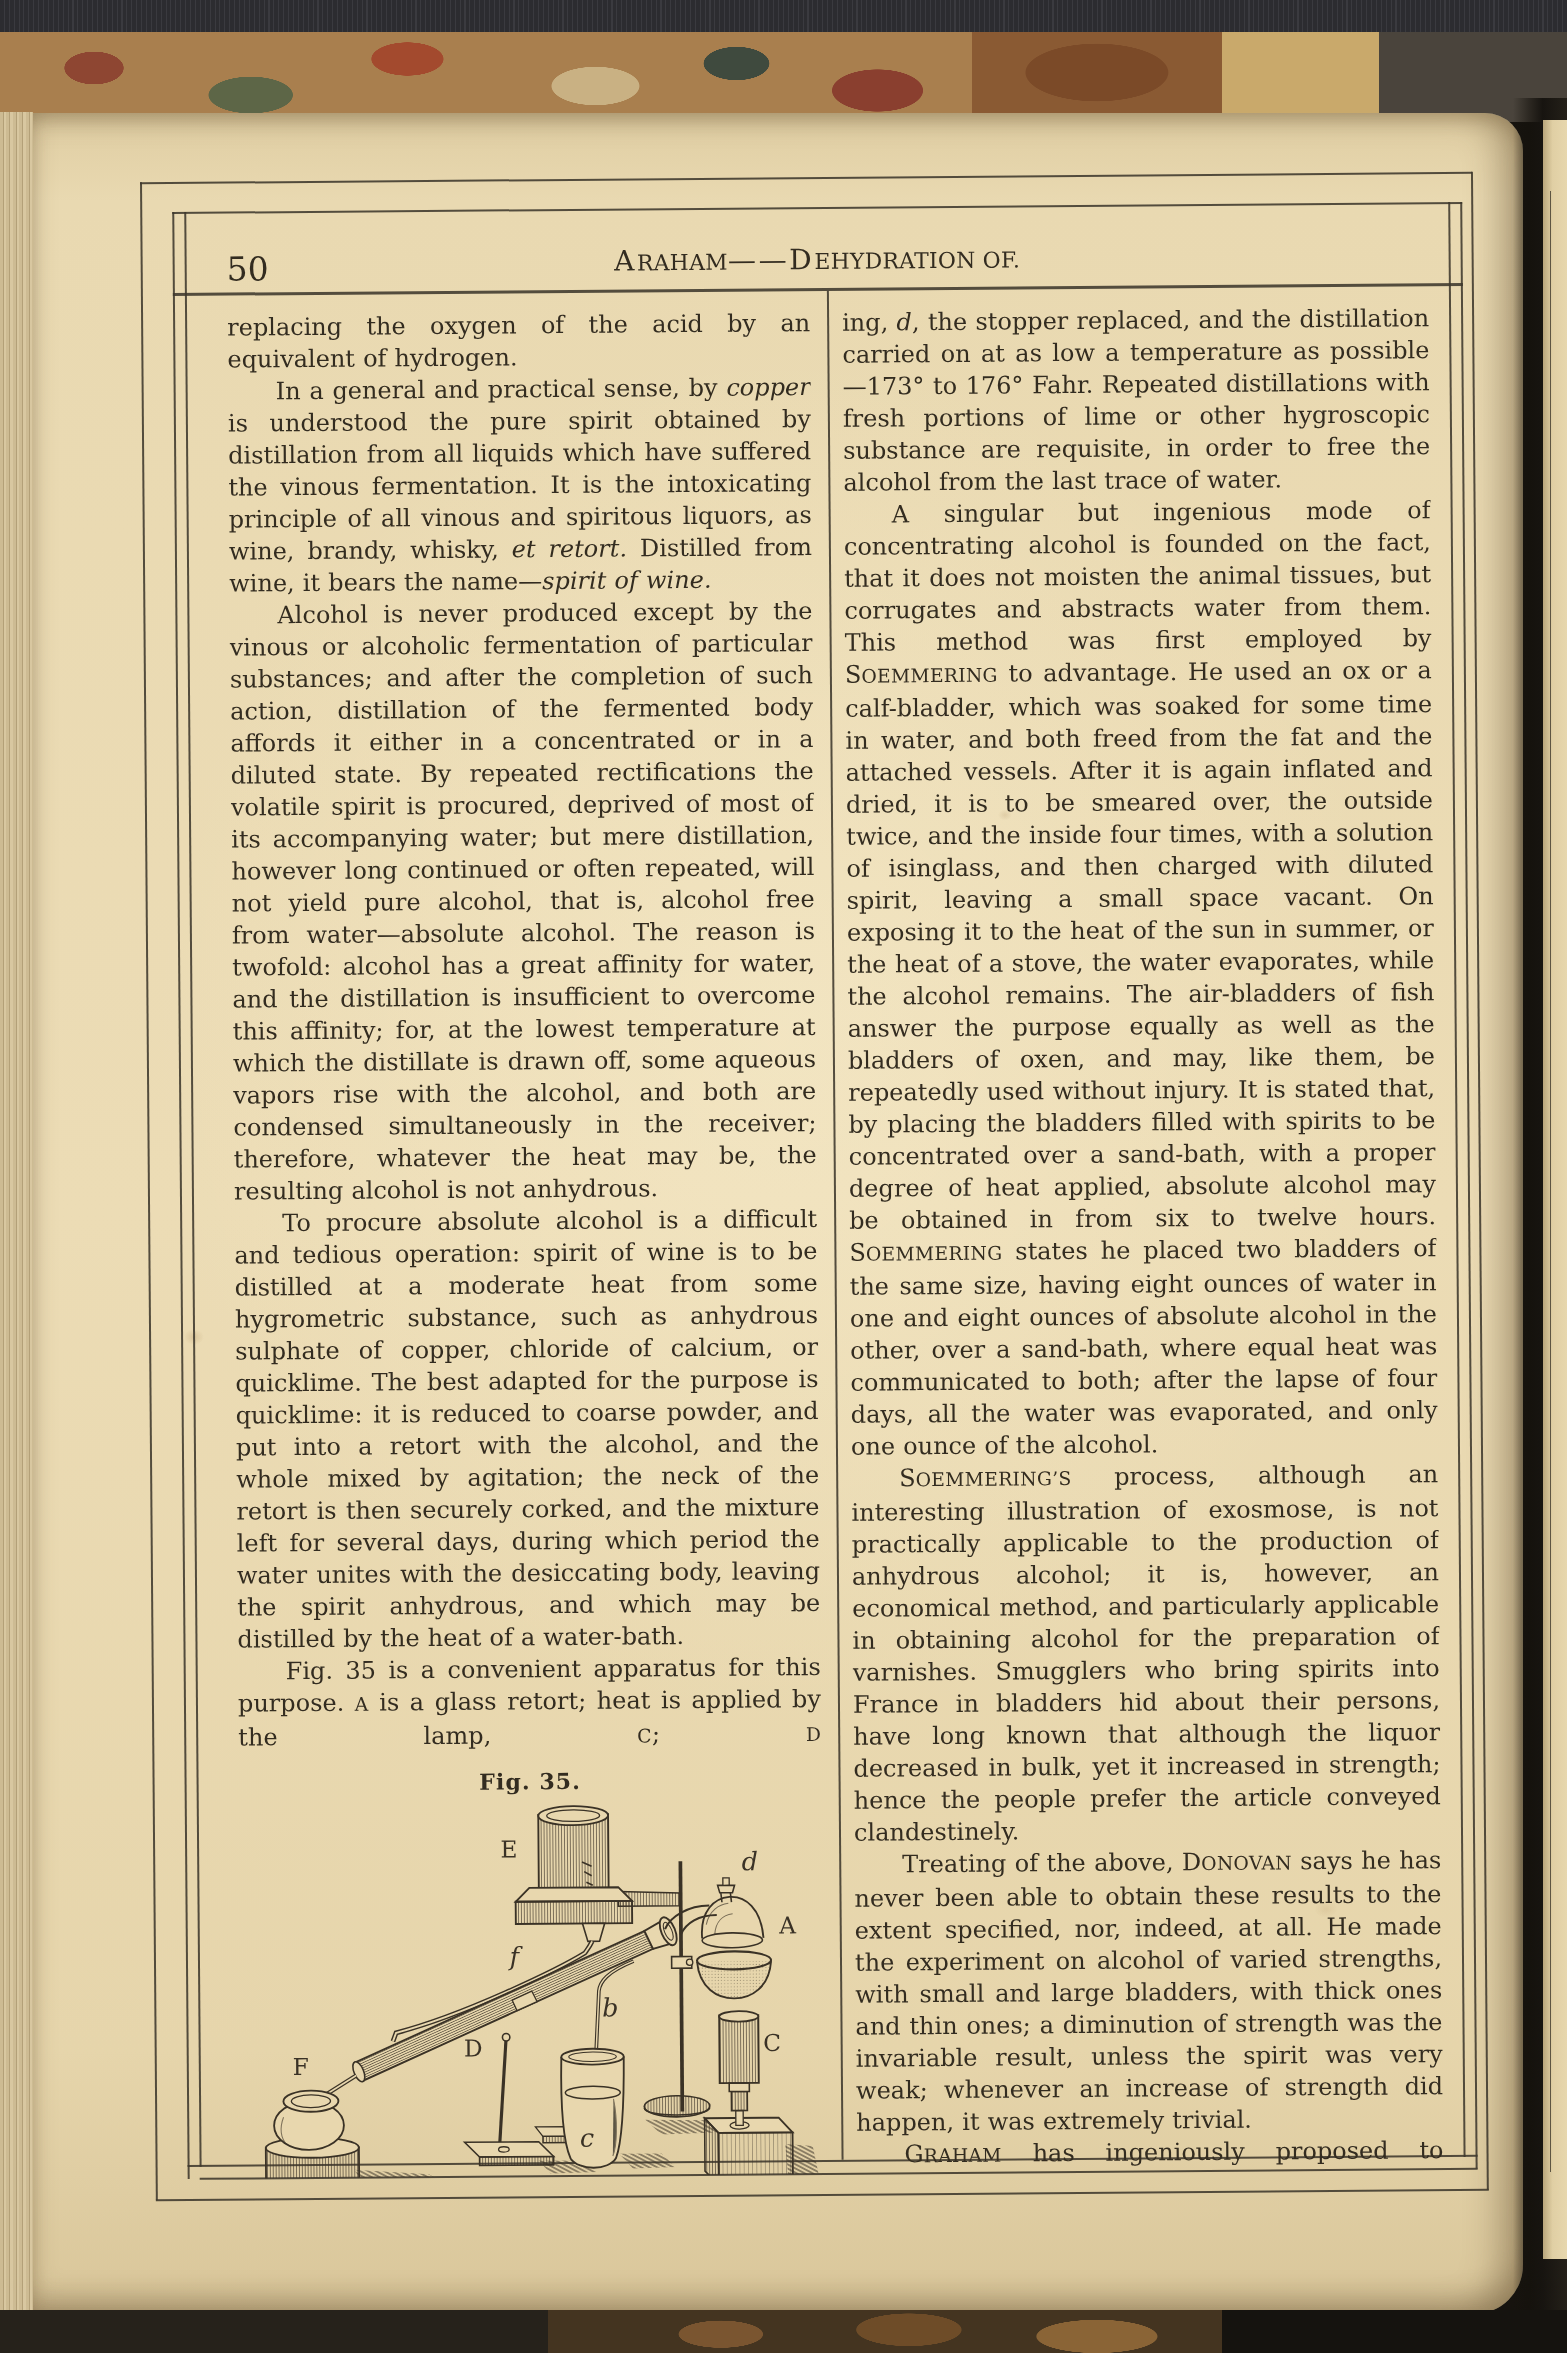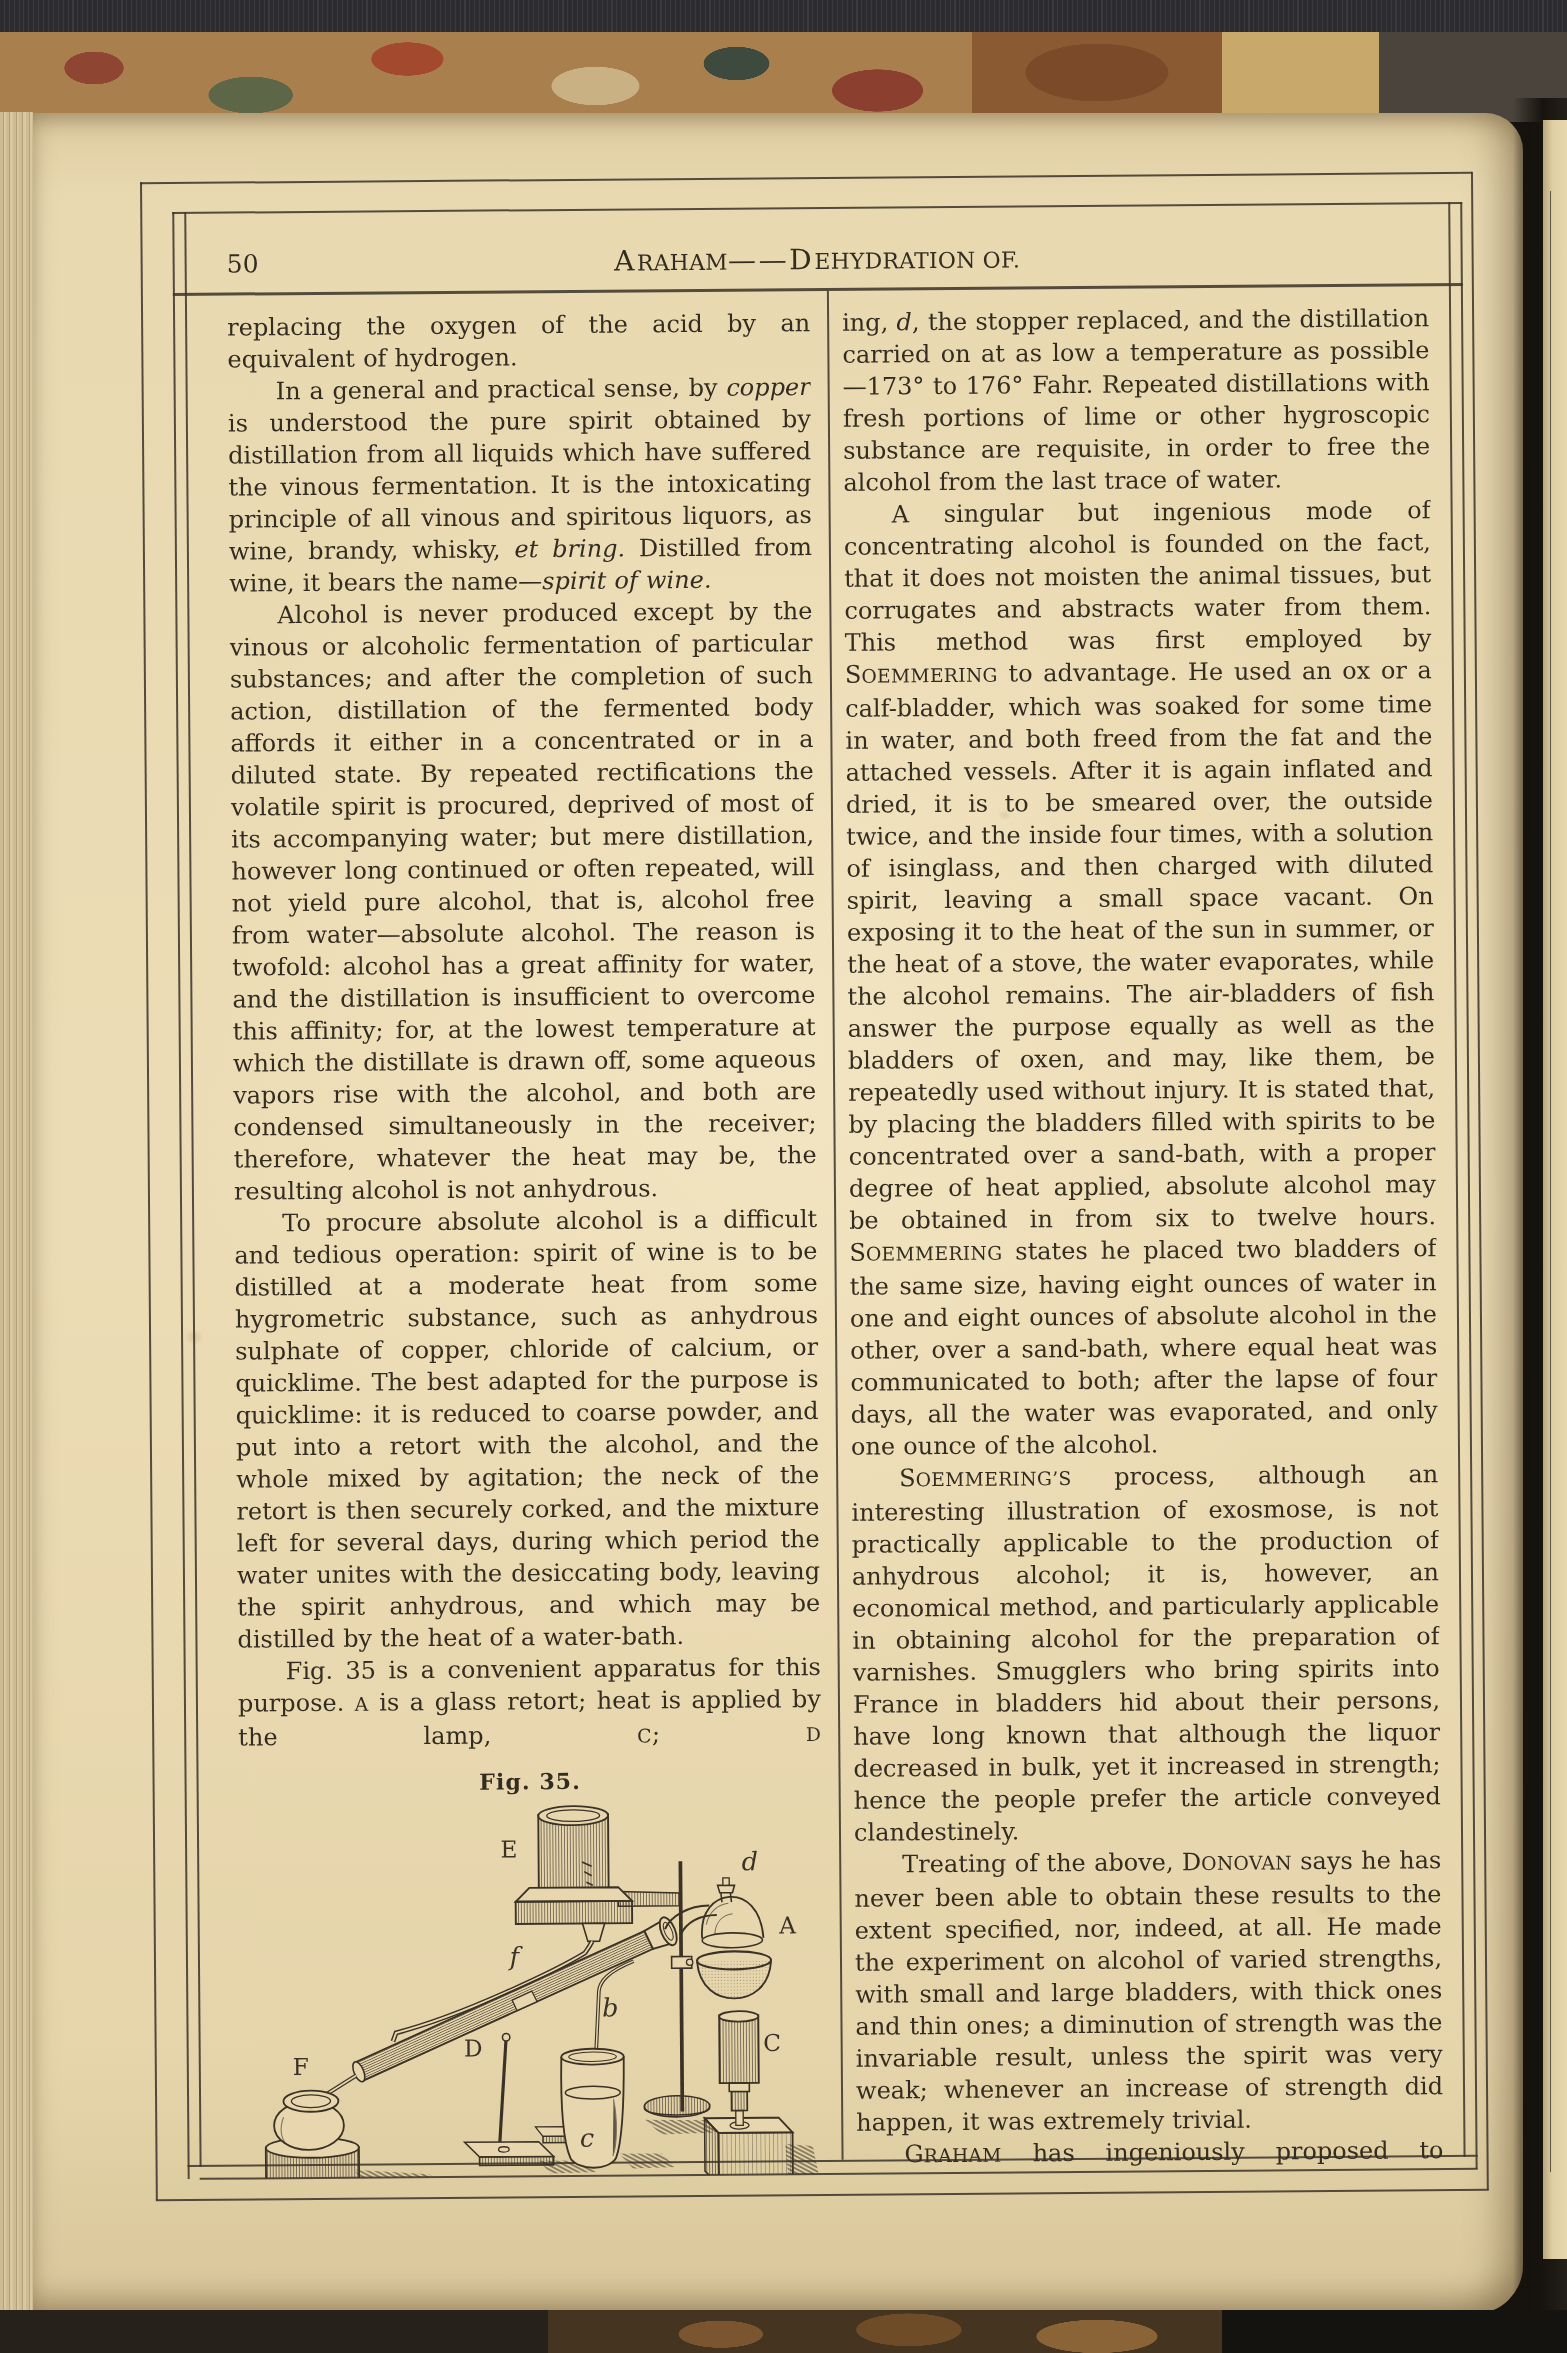--- a/index.html
+++ b/index.html
@@ -48,21 +48,21 @@
     color:#332c20;font-family:"DejaVu Serif","Liberation Serif",serif;}
   .rule{position:absolute;background:#3e382c;opacity:.88;}
   .col{position:absolute;top:307px;width:583px;max-height:1867px;overflow:hidden;}
   .col-left{left:234px;}
   .col-right{left:849px;width:587px;}
   .para{margin:0;font-size:24px;line-height:32px;text-align:justify;text-indent:48px;
     word-spacing:0.5px;color:#332c20;}
   .para.noindent{text-indent:0;}
   .para.runon{text-align-last:justify;}
   .sc{font-size:.78em;letter-spacing:0.3px;}
-  .page-number{position:absolute;left:234px;top:245px;font-size:25px;text-align:right;}
+  .page-number{position:absolute;left:234px;top:245px;font-size:33px;text-align:right;}
   .page-title{position:absolute;left:192px;top:243px;width:1265px;text-align:center;
     font-size:28px;letter-spacing:2.7px;white-space:nowrap;}
   figure.fig35{margin:15.2px 0 7.6px 0;width:583px;}
   .fig-caption{text-align:center;font-size:22px;font-weight:600;letter-spacing:1.1px;margin:0 0 8.7px 0;}
   .fig-art{display:block;margin:0 auto;}
   svg text{font-family:"DejaVu Serif","Liberation Serif",serif;fill:#3a3226;}
   svg .it{font-style:italic;font-size:48px;}
   svg .cap{font-size:44px;}
 </style>
 </head>
@@ -93,21 +93,21 @@
     <div class="rule" style="left:192px;top:2173px;width:1278px;height:1.6px"></div>
     <div class="rule" style="left:180px;top:288px;width:1290px;height:2.7px"></div>
     <div class="rule" style="left:834px;top:291px;width:1.6px;height:1869px"></div>
 
     <div class="page-number">50</div>
     <div class="page-title">A<span class="sc">RAHAM</span>——D<span class="sc">EHYDRATION OF.</span></div>
 
     <div class="col col-left">
       <div>
           <p class="para noindent">replacing the oxygen of the acid by an equivalent of hydrogen.</p>
-          <p class="para">In a general and practical sense, by <i>copper</i> is understood the pure spirit obtained by distillation from all liquids which have suffered the vinous fermentation. It is the intoxicating principle of all vinous and spiritous liquors, as wine, brandy, whisky, <i>et bring.</i> Distilled from wine, it bears the name—<i>spirit of wine.</i></p>
+          <p class="para">In a general and practical sense, by <i>copper</i> is understood the pure spirit obtained by distillation from all liquids which have suffered the vinous fermentation. It is the intoxicating principle of all vinous and spiritous liquors, as wine, brandy, whisky, <i>et retort.</i> Distilled from wine, it bears the name—<i>spirit of wine.</i></p>
           <p class="para">Alcohol is never produced except by the vinous or alcoholic fermentation of particular substances; and after the completion of such action, distillation of the fermented body affords it either in a concentrated or in a diluted state. By repeated rectifications the volatile spirit is procured, deprived of most of its accompanying water; but mere distillation, however long continued or often repeated, will not yield pure alcohol, that is, alcohol free from water—absolute alcohol. The reason is twofold: alcohol has a great affinity for water, and the distillation is insufficient to overcome this affinity; for, at the lowest temperature at which the distillate is drawn off, some aqueous vapors rise with the alcohol, and both are condensed simultaneously in the receiver; therefore, whatever the heat may be, the resulting alcohol is not anhydrous.</p>
           <p class="para">To procure absolute alcohol is a difficult and tedious operation: spirit of wine is to be distilled at a moderate heat from some hygrometric substance, such as anhydrous sulphate of copper, chloride of calcium, or quicklime. The best adapted for the purpose is quicklime: it is reduced to coarse powder, and put into a retort with the alcohol, and the whole mixed by agitation; the neck of the retort is then securely corked, and the mixture left for several days, during which period the water unites with the desiccating body, leaving the spirit anhydrous, and which may be distilled by the heat of a water-bath.</p>
           <p class="para runon">Fig. 35 is a convenient apparatus for this purpose. <span class="sc">A</span> is a glass retort; heat is applied by the lamp, <span class="sc">C</span>; <span class="sc">D</span></p>
         </div>
 
       <figure class="fig35">
         <figcaption class="fig-caption">Fig. 35.</figcaption>
         <svg class="fig-art" width="582" height="402" viewBox="0 0 1100 760">
           <defs>
             <pattern id="vh" width="5.5" height="9" patternUnits="userSpaceOnUse">

